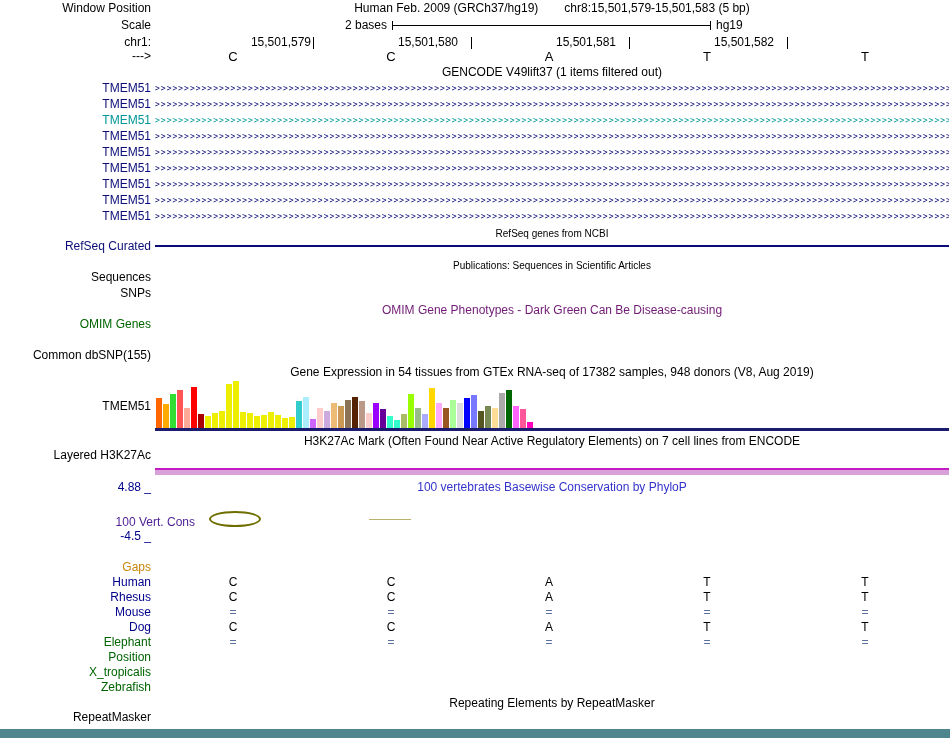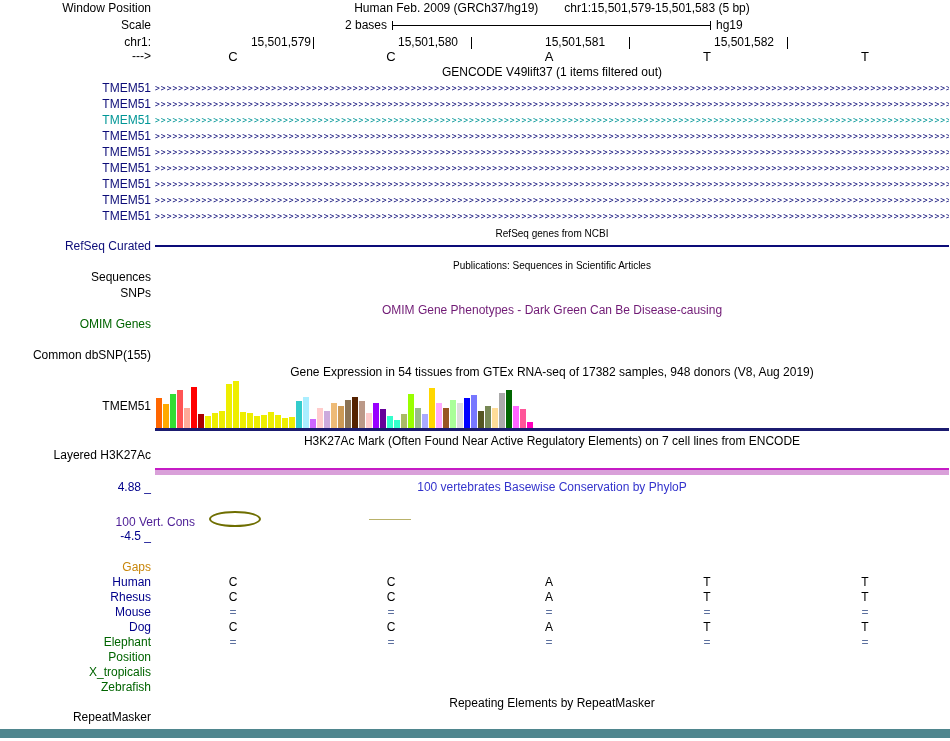--- a/index.html
+++ b/index.html
@@ -15,21 +15,21 @@
   .bar-line{position:absolute;background:#000;}
 </style>
 </head>
 <body>
 
 <div class="page" id="page">
 
   <div class="lbl" style="top:2px">Window Position</div>
   <div class="ctf" style="top:2px">
     <span>Human Feb. 2009 (GRCh37/hg19)</span>
-    <span>chr1:15,501,579-15,501,583 (5 bp)</span>
+    <span>chr8:15,501,579-15,501,583 (5 bp)</span>
   </div>
 
   <div class="lbl" style="top:19px">Scale</div>
   <div class="abs" style="top:19px;left:155px;width:232px;text-align:right">2 bases</div>
   <div class="bar-line" style="top:25px;left:392px;width:318px;height:1px"></div>
   <div class="bar-line" style="top:21px;left:392px;width:1px;height:9px"></div>
   <div class="bar-line" style="top:21px;left:710px;width:1px;height:9px"></div>
   <div class="abs" style="top:19px;left:716px">hg19</div>
 
   <div class="lbl" style="top:36px">chr1:</div>
@@ -126,21 +126,21 @@
 
   <div class="ct" style="top:697px">Repeating Elements by RepeatMasker</div>
   <div class="lbl" style="top:711px">RepeatMasker</div>
 
   <div style="position: absolute; left: 0px; top: 729px; width: 950px; height: 9px; background: rgb(79, 134, 142);"></div>
 
 <div class="abs" style="top: 36px; left: 229px; width: 82px; text-align: right;">15,501,579</div>
     <div style="position: absolute; top: 37px; left: 313px; width: 1px; height: 12px; background: rgb(0, 0, 0);"></div>
     <div class="abs" style="top: 36px; left: 387px; width: 82px; text-align: center;">15,501,580</div>
     <div style="position: absolute; top: 37px; left: 471px; width: 1px; height: 12px; background: rgb(0, 0, 0);"></div>
-    <div class="abs" style="top: 36px; left: 545px; width: 82px; text-align: left;">15,501,581</div>
+    <div class="abs" style="top: 36px; left: 545px; width: 82px; text-align: center;">15,501,581</div>
     <div style="position: absolute; top: 37px; left: 629px; width: 1px; height: 12px; background: rgb(0, 0, 0);"></div>
     <div class="abs" style="top: 36px; left: 703px; width: 82px; text-align: center;">15,501,582</div>
     <div style="position: absolute; top: 37px; left: 787px; width: 1px; height: 12px; background: rgb(0, 0, 0);"></div>
     <div class="abs" style="top: 50px; left: 223px; width: 20px; text-align: center; font-size: 13px;">C</div>
     <div class="abs" style="top: 50px; left: 381px; width: 20px; text-align: center; font-size: 13px;">C</div>
     <div class="abs" style="top: 50px; left: 539px; width: 20px; text-align: center; font-size: 13px;">A</div>
     <div class="abs" style="top: 50px; left: 697px; width: 20px; text-align: center; font-size: 13px;">T</div>
     <div class="abs" style="top: 50px; left: 855px; width: 20px; text-align: center; font-size: 13px;">T</div>
     <div class="lbl" style="top: 82px; color: rgb(12, 12, 120);">TMEM51</div>
     <div class="arrows" style="top: 82px; color: rgb(12, 12, 120);">&gt;&gt;&gt;&gt;&gt;&gt;&gt;&gt;&gt;&gt;&gt;&gt;&gt;&gt;&gt;&gt;&gt;&gt;&gt;&gt;&gt;&gt;&gt;&gt;&gt;&gt;&gt;&gt;&gt;&gt;&gt;&gt;&gt;&gt;&gt;&gt;&gt;&gt;&gt;&gt;&gt;&gt;&gt;&gt;&gt;&gt;&gt;&gt;&gt;&gt;&gt;&gt;&gt;&gt;&gt;&gt;&gt;&gt;&gt;&gt;&gt;&gt;&gt;&gt;&gt;&gt;&gt;&gt;&gt;&gt;&gt;&gt;&gt;&gt;&gt;&gt;&gt;&gt;&gt;&gt;&gt;&gt;&gt;&gt;&gt;&gt;&gt;&gt;&gt;&gt;&gt;&gt;&gt;&gt;&gt;&gt;&gt;&gt;&gt;&gt;&gt;&gt;&gt;&gt;&gt;&gt;&gt;&gt;&gt;&gt;&gt;&gt;&gt;&gt;&gt;&gt;&gt;&gt;&gt;&gt;&gt;&gt;&gt;&gt;&gt;&gt;&gt;&gt;&gt;&gt;&gt;&gt;&gt;&gt;&gt;&gt;&gt;&gt;&gt;&gt;&gt;&gt;&gt;&gt;&gt;&gt;&gt;&gt;&gt;&gt;</div>

